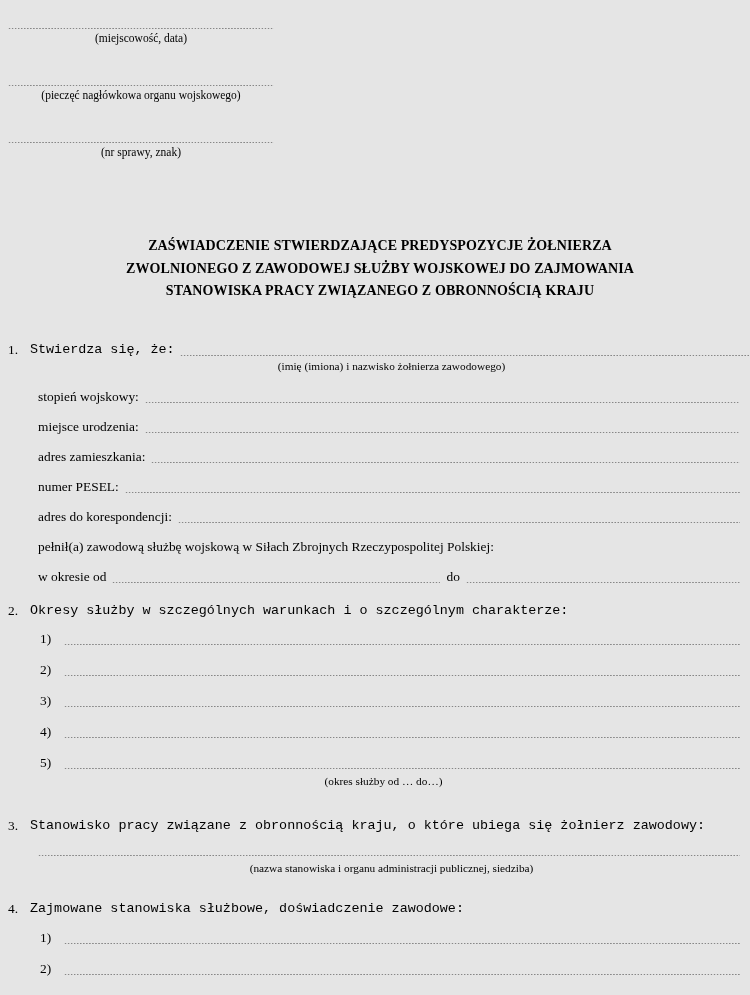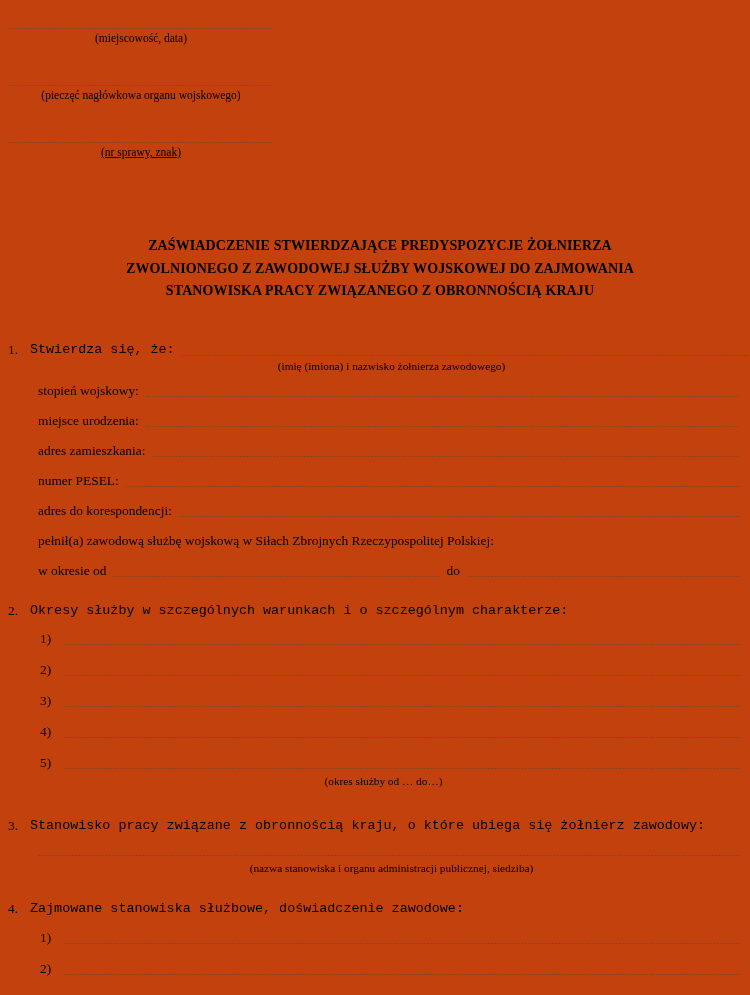--- a/index.html
+++ b/index.html
@@ -8,21 +8,21 @@
     background: #ffffff;
   }
   body {
     font-family: "Liberation Serif", "DejaVu Serif", serif;
     color: #000000;
   }
   #page {
     position: relative;
     width: 750px;
     height: 995px;
-    background: #c2410c;
+    background: #e5e5e5;
     overflow: hidden;
     box-sizing: border-box;
   }
 
   
   .dots {
     flex: 1 1 auto;
     align-self: flex-end;
     height: 1px;
     margin-bottom: 3px;
@@ -143,42 +143,42 @@
   <div class="header-block" style="top:28px;">
     <div class="hdr-rule"></div>
     <div class="hdr-caption">(miejscowość, data)</div>
   </div>
 
   <div class="header-block" style="top:85px;">
     <div class="hdr-rule"></div>
     <div class="hdr-caption">(pieczęć nagłówkowa organu wojskowego)</div>
   </div>
 
-  <div class="header-block" style="top:142px;text-decoration:underline;">
+  <div class="header-block" style="top:142px;">
     <div class="hdr-rule"></div>
     <div class="hdr-caption">(nr sprawy, znak)</div>
   </div>
 
   <div id="title">
     <span class="tline">ZAŚWIADCZENIE STWIERDZAJĄCE PREDYSPOZYCJE ŻOŁNIERZA</span>
     <span class="tline">ZWOLNIONEGO Z ZAWODOWEJ SŁUŻBY WOJSKOWEJ DO ZAJMOWANIA</span>
     <span class="tline">STANOWISKA PRACY ZWIĄZANEGO Z OBRONNOŚCIĄ KRAJU</span>
   </div>
 
   <div class="section" style="top:341px;">
     <div class="sec-head">
       <span class="sec-num">1.</span>
       <span class="sec-text">Stwierdza się, że:</span>
       <span class="dots"></span>
     </div>
     <div class="caption" style="padding-left:38px; padding-right:5px;">(imię (imiona) i nazwisko żołnierza zawodowego)</div>
 
     <div class="sec-body" style="padding-top:8px;">
 
-      <div class="field-row" style="margin-top:0px;">
+      <div class="field-row" style="margin-top:6px;">
         <span class="field-label">stopień wojskowy:</span>
         <span class="dots"></span>
       </div>
 
       <div class="field-row" style="margin-top:12px;">
         <span class="field-label">miejsce urodzenia:</span>
         <span class="dots"></span>
       </div>
 
       <div class="field-row" style="margin-top:12px;">

